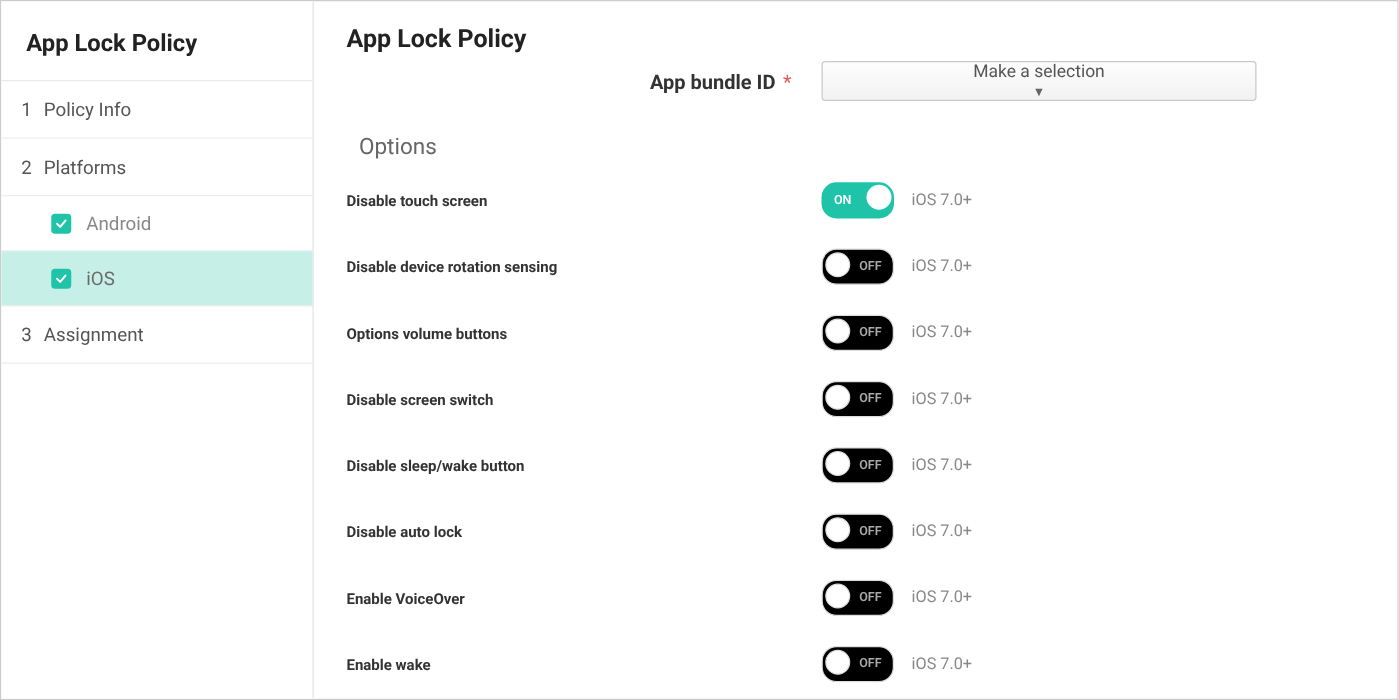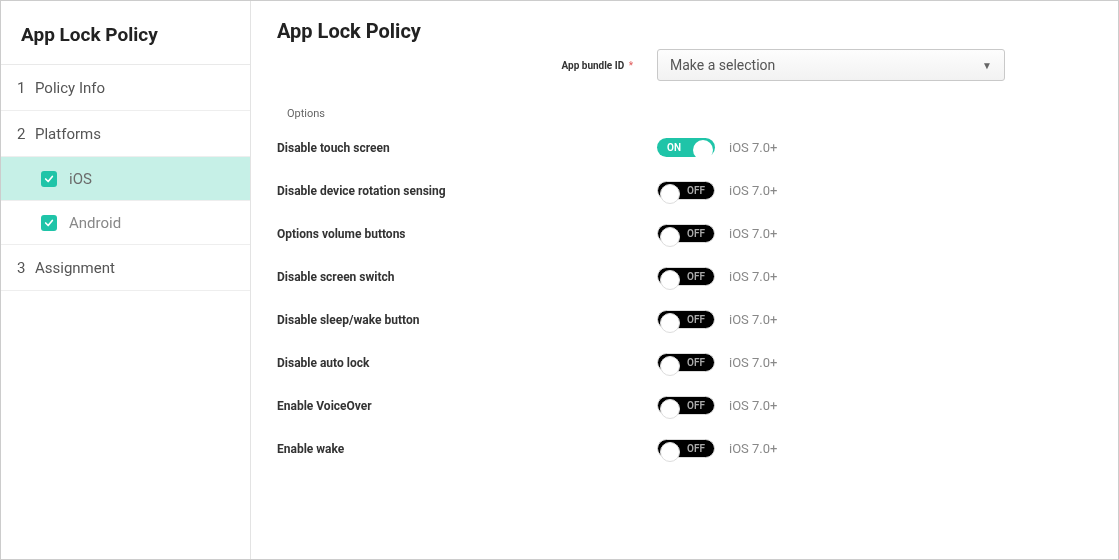--- a/index.html
+++ b/index.html
@@ -91,21 +91,21 @@
   }
   .form-row {
     display: flex;
     align-items: center;
     margin-bottom: 26px;
   }
   .form-label-col {
     flex: 0 0 380px;
     text-align: right;
     padding-right: 24px;
-    font-size: 10px;
+    font-size: 16px;
     font-weight: 700;
     color: #333;
   }
   .req { color: #e05b5b; font-weight: 400; margin-left: 2px; }
   .form-control-col {
     flex: 1;
     display: flex;
     align-items: center;
     gap: 14px;
   }
@@ -115,25 +115,26 @@
     border: 1px solid #c9c9c9;
     border-radius: 3px;
     background: linear-gradient(#fdfdfd, #f2f2f2);
     display: flex;
     align-items: center;
     justify-content: space-between;
     padding: 0 12px;
     font-size: 14px;
     color: #555;
     cursor: pointer;
+    flex-direction: column;
   }
   .select .caret { color: #666; font-size: 10px; }
 
   .section-label {
-    font-size: 11px;
+    font-size: 18px;
     color: #666;
     margin: 22px 0 18px 10px;
   }
 
   .opt-row {
     display: flex;
     align-items: center;
     margin-bottom: 24px;
   }
   .opt-label {
@@ -144,21 +145,21 @@
     color: #333;
   }
   .opt-control {
     flex: 1;
     display: flex;
     align-items: center;
     gap: 14px;
   }
   .toggle {
     width: 58px;
-    height: 19px;
+    height: 29px;
     border-radius: 12px;
     position: relative;
     cursor: pointer;
     font-size: 10px;
     font-weight: 600;
     display: flex;
     align-items: center;
   }
   .toggle.off {
     background: #000000;
@@ -203,36 +204,36 @@
     <div class="nav-item">
       <span class="num">1</span>
       <span>Policy Info</span>
     </div>
 
     <div class="nav-item">
       <span class="num">2</span>
       <span>Platforms</span>
     </div>
 
+    <div class="nav-sub">
+      <span class="check-icon">
+        <svg viewBox="0 0 12 12">
+            <path d="M2 6 L5 9 L10 3" stroke="#fff" stroke-width="2" fill="none" stroke-linecap="round" stroke-linejoin="round"></path>
+          </svg>
+      </span>
+      <span>Android</span>
+    </div>
+
     <div class="nav-sub active">
       <span class="check-icon">
         <svg viewBox="0 0 12 12">
             <path d="M2 6 L5 9 L10 3" stroke="#fff" stroke-width="2" fill="none" stroke-linecap="round" stroke-linejoin="round"></path>
           </svg>
       </span>
       <span>iOS</span>
-    </div>
-
-    <div class="nav-sub">
-      <span class="check-icon">
-        <svg viewBox="0 0 12 12">
-            <path d="M2 6 L5 9 L10 3" stroke="#fff" stroke-width="2" fill="none" stroke-linecap="round" stroke-linejoin="round"></path>
-          </svg>
-      </span>
-      <span>Android</span>
     </div>
 
     <div class="nav-item">
       <span class="num">3</span>
       <span>Assignment</span>
     </div>
   </aside>
 
   <main class="main">
     <h1 class="page-title">App Lock Policy</h1>

